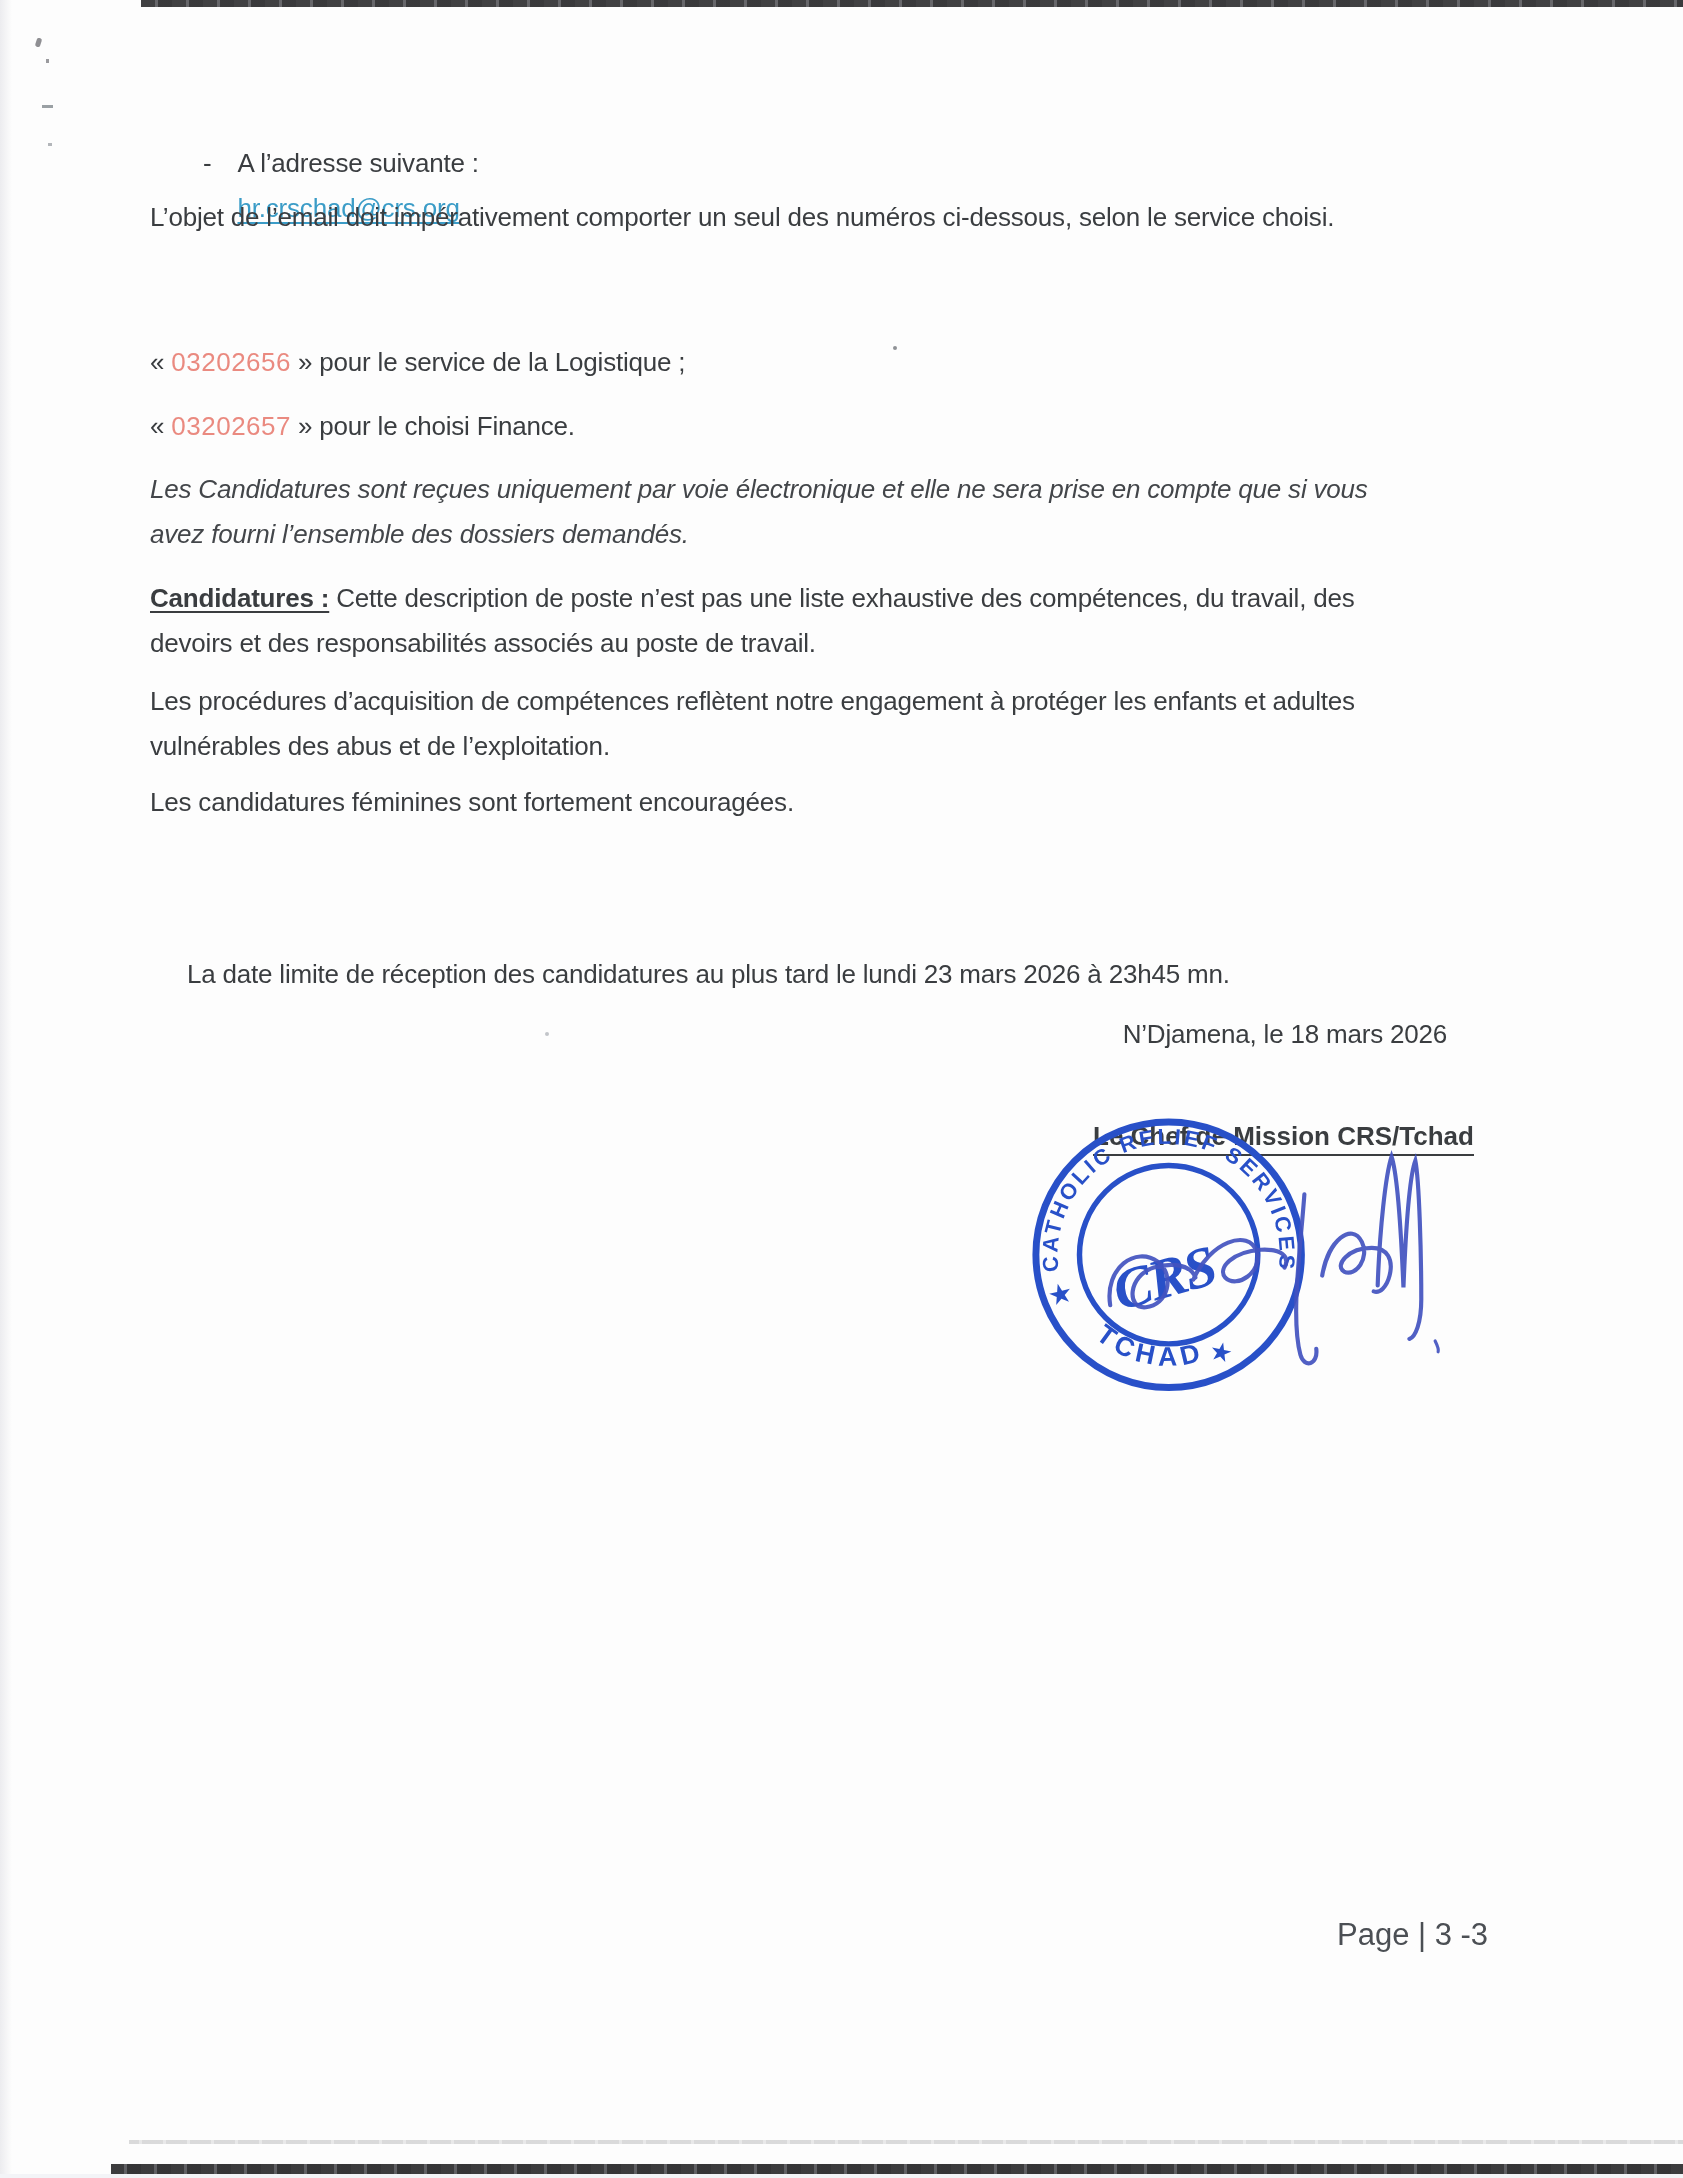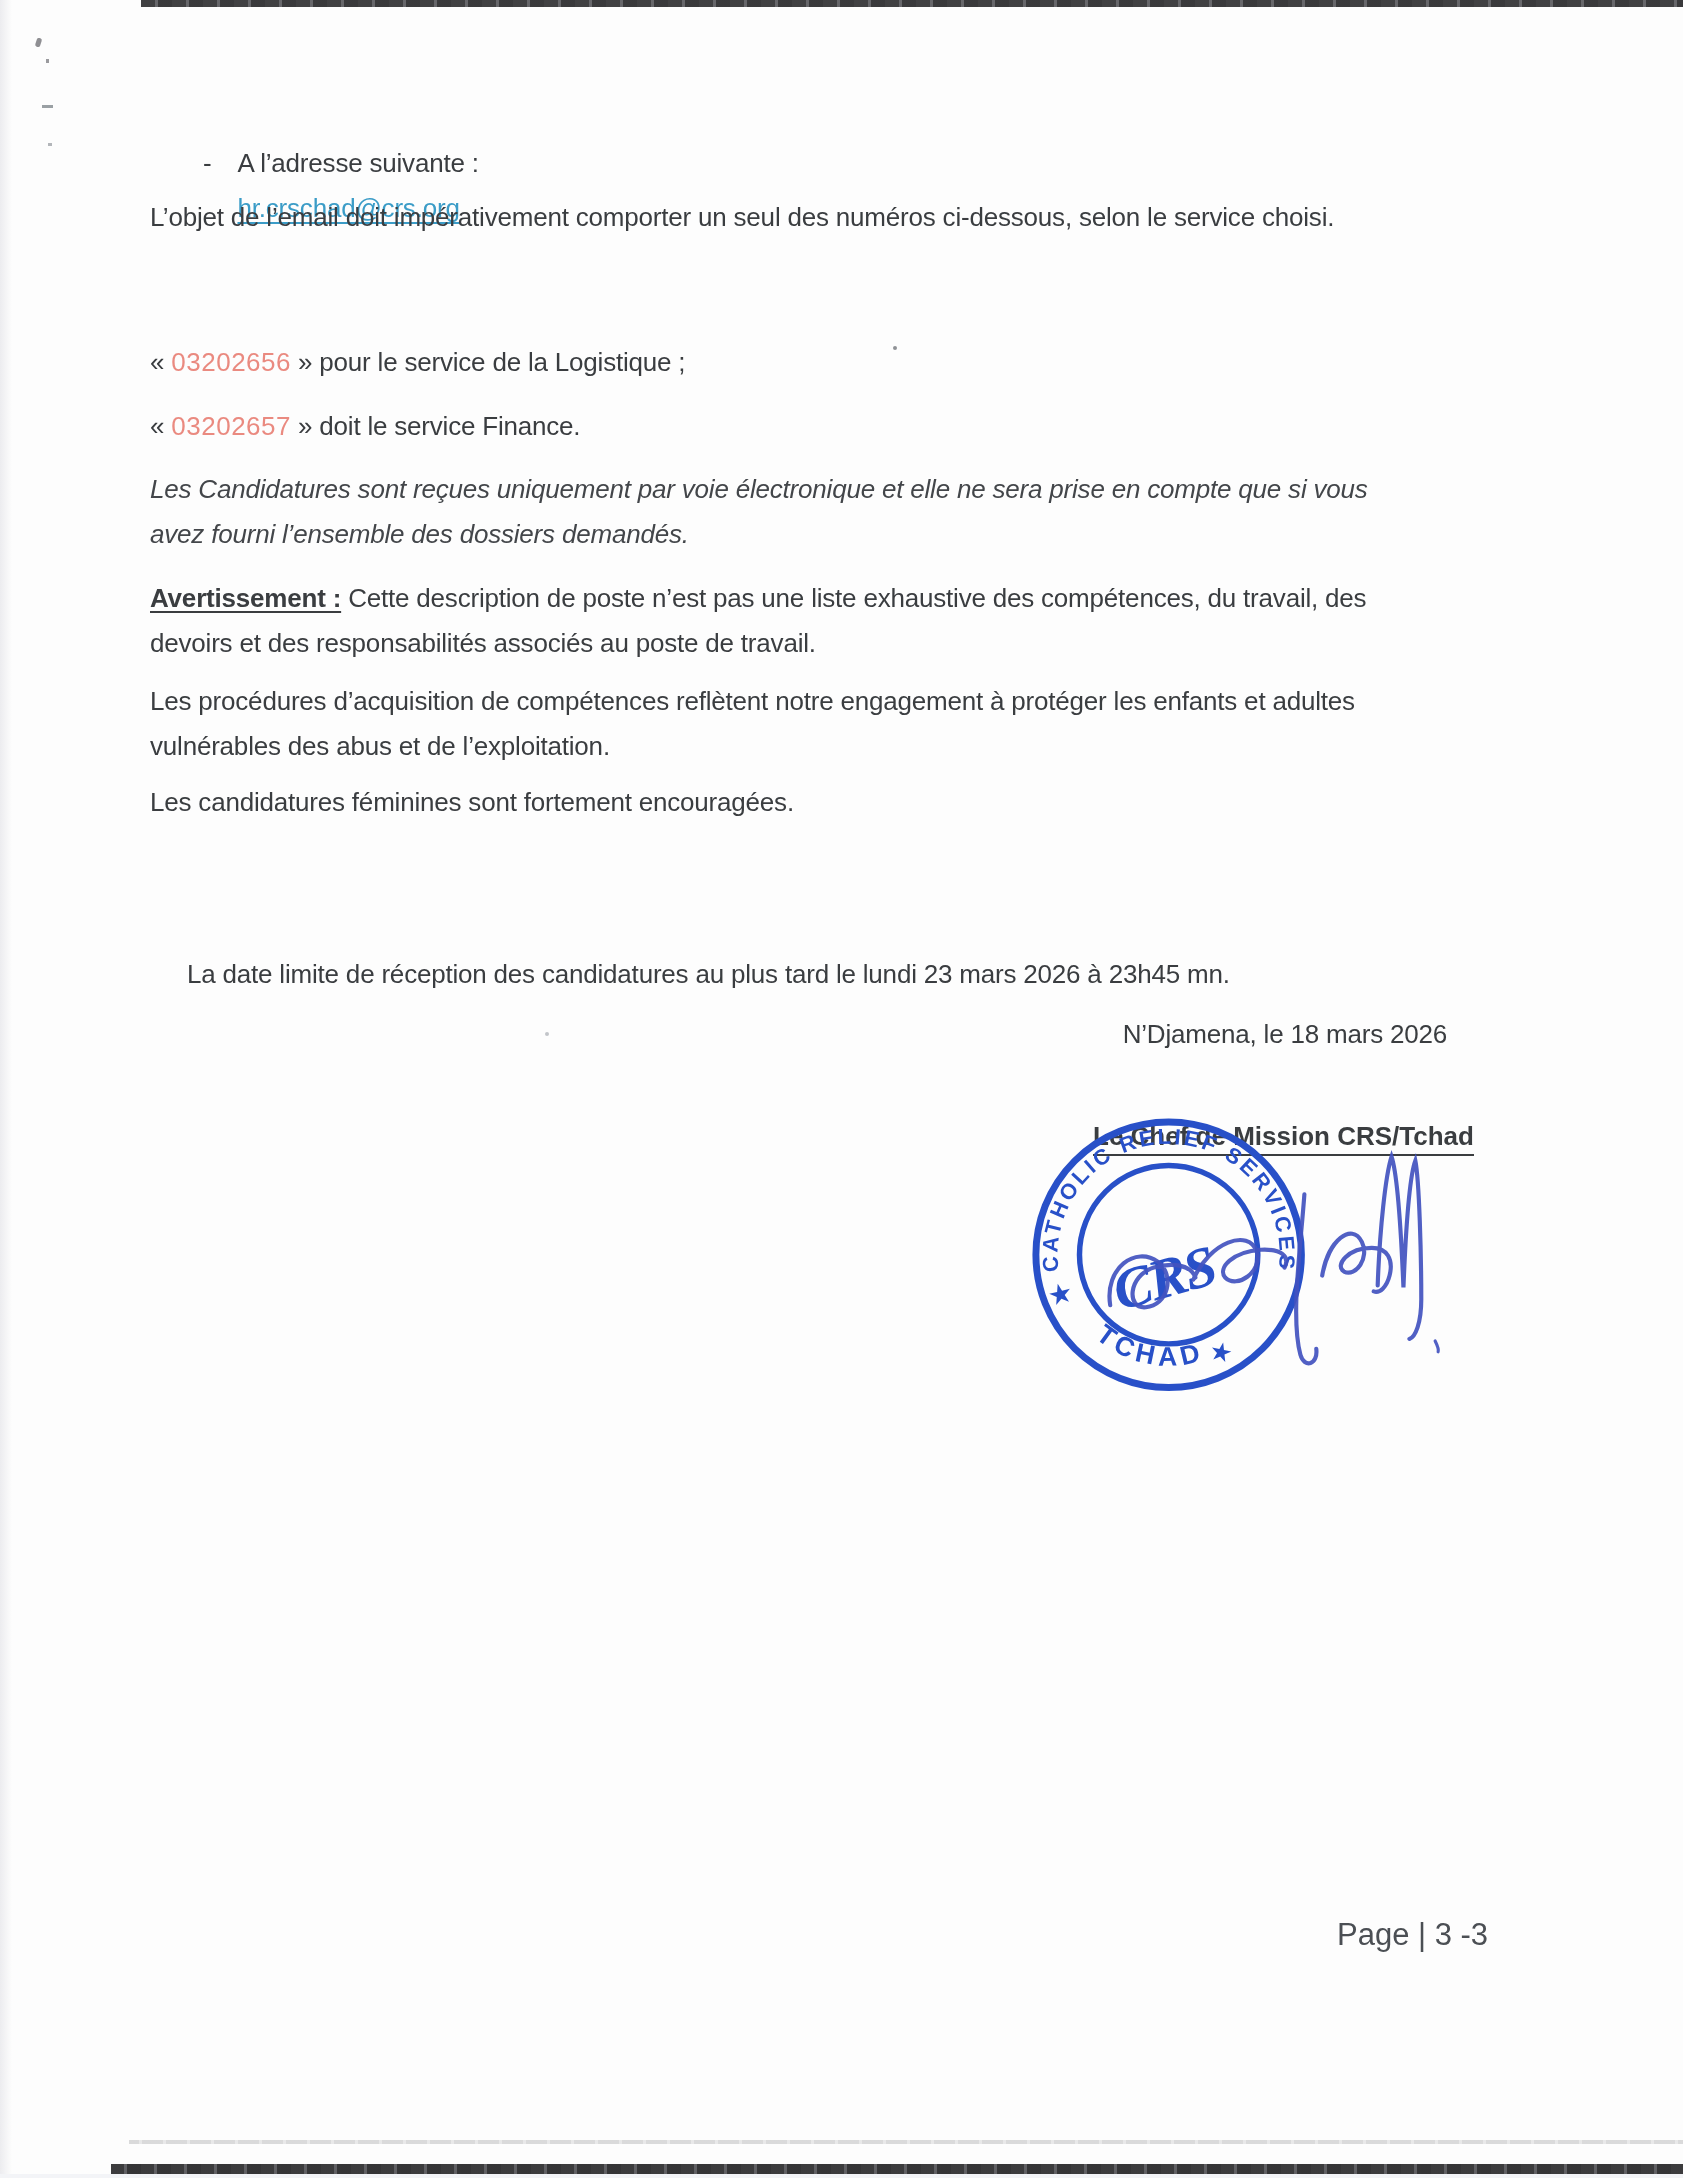--- a/index.html
+++ b/index.html
@@ -67,26 +67,26 @@
     <span>-</span>
     <span><span>A l’adresse suivante :</span>
       <a class="email-link">hr.crschad@crs.org</a></span>
   </div>
 
   <div class="para nowrap" style="left:150px;top:195px;">L’objet de l’email doit impérativement comporter un seul des numéros ci-dessous, selon le service choisi.</div>
 
 
   <div class="para nowrap" style="left:150px;top:340px;"><span>« </span><span class="num">03202656</span><span> » pour le service de la Logistique ;</span></div>
 
-  <div class="para nowrap" style="left:150px;top:404px;"><span>« </span><span class="num">03202657</span><span> » doit le service Finance.</span></div>
+  <div class="para nowrap" style="left:150px;top:404px;"><span>« </span><span class="num">03202657</span><span> » pour le choisi Finance.</span></div>
 
   <div class="para italic" style="left:150px;top:467px;">Les Candidatures sont reçues uniquement par voie électronique et elle ne sera prise en compte que si vous
 avez fourni l’ensemble des dossiers demandés.</div>
 
-  <div class="para" style="left:150px;top:576px;"><span class="label-underline">Avertissement :</span><span> Cette description de poste n’est pas une liste exhaustive des compétences, du travail, des
+  <div class="para" style="left:150px;top:576px;"><span class="label-underline">Candidatures :</span><span> Cette description de poste n’est pas une liste exhaustive des compétences, du travail, des
 devoirs et des responsabilités associés au poste de travail.</span></div>
 
   <div class="para" style="left:150px;top:679px;">Les procédures d’acquisition de compétences reflètent notre engagement à protéger les enfants et adultes
 vulnérables des abus et de l’exploitation.</div>
 
   <div class="para nowrap" style="left:150px;top:780px;">Les candidatures féminines sont fortement encouragées.</div>
 
 
   <div class="para nowrap bold" style="left:150px;top:952px;">La date limite de réception des candidatures au plus tard le lundi 23 mars 2026 à 23h45 mn.</div>
 

